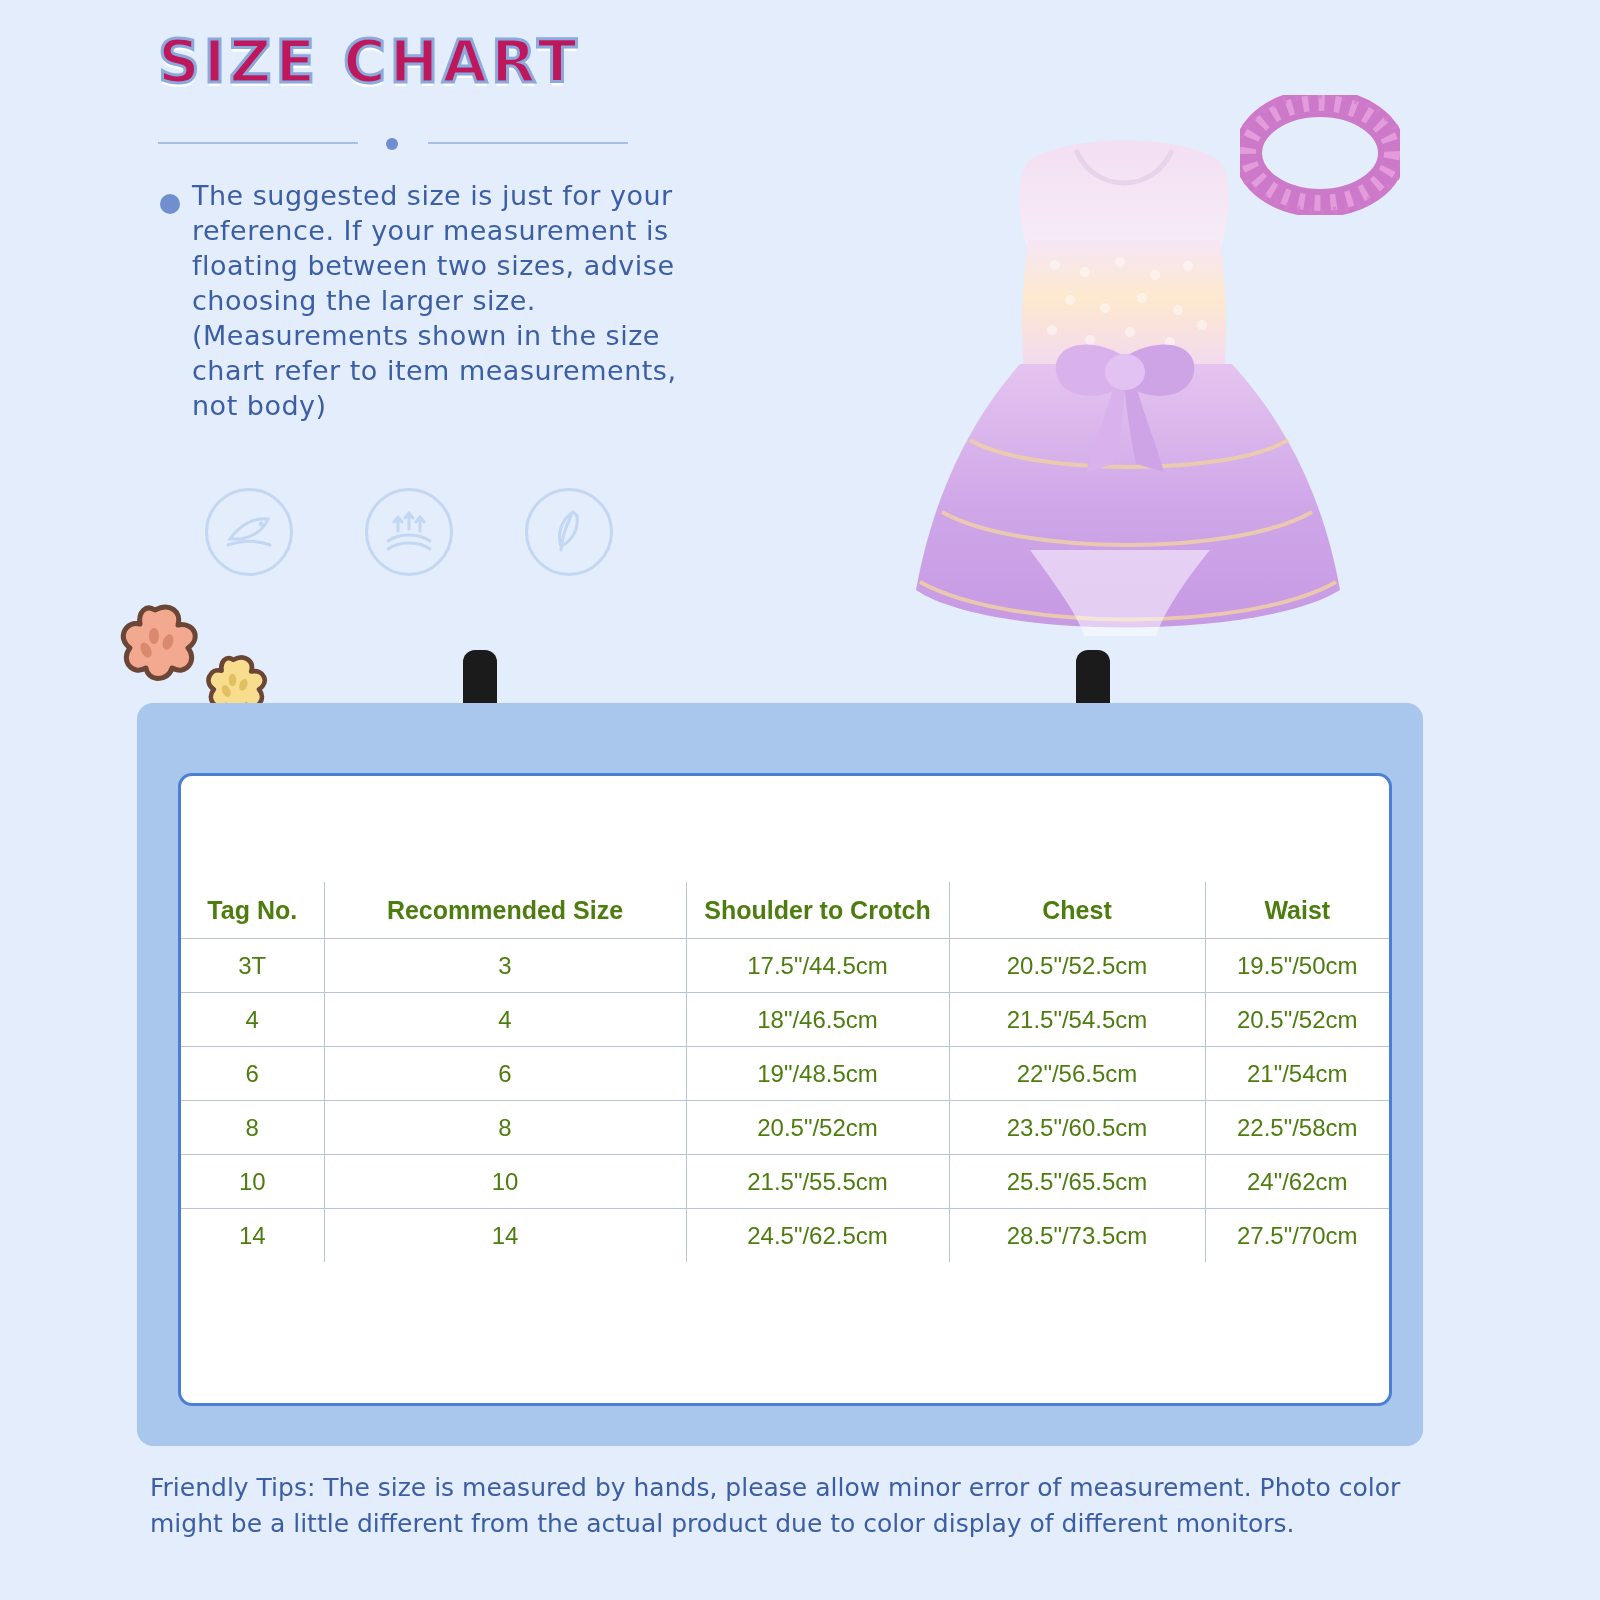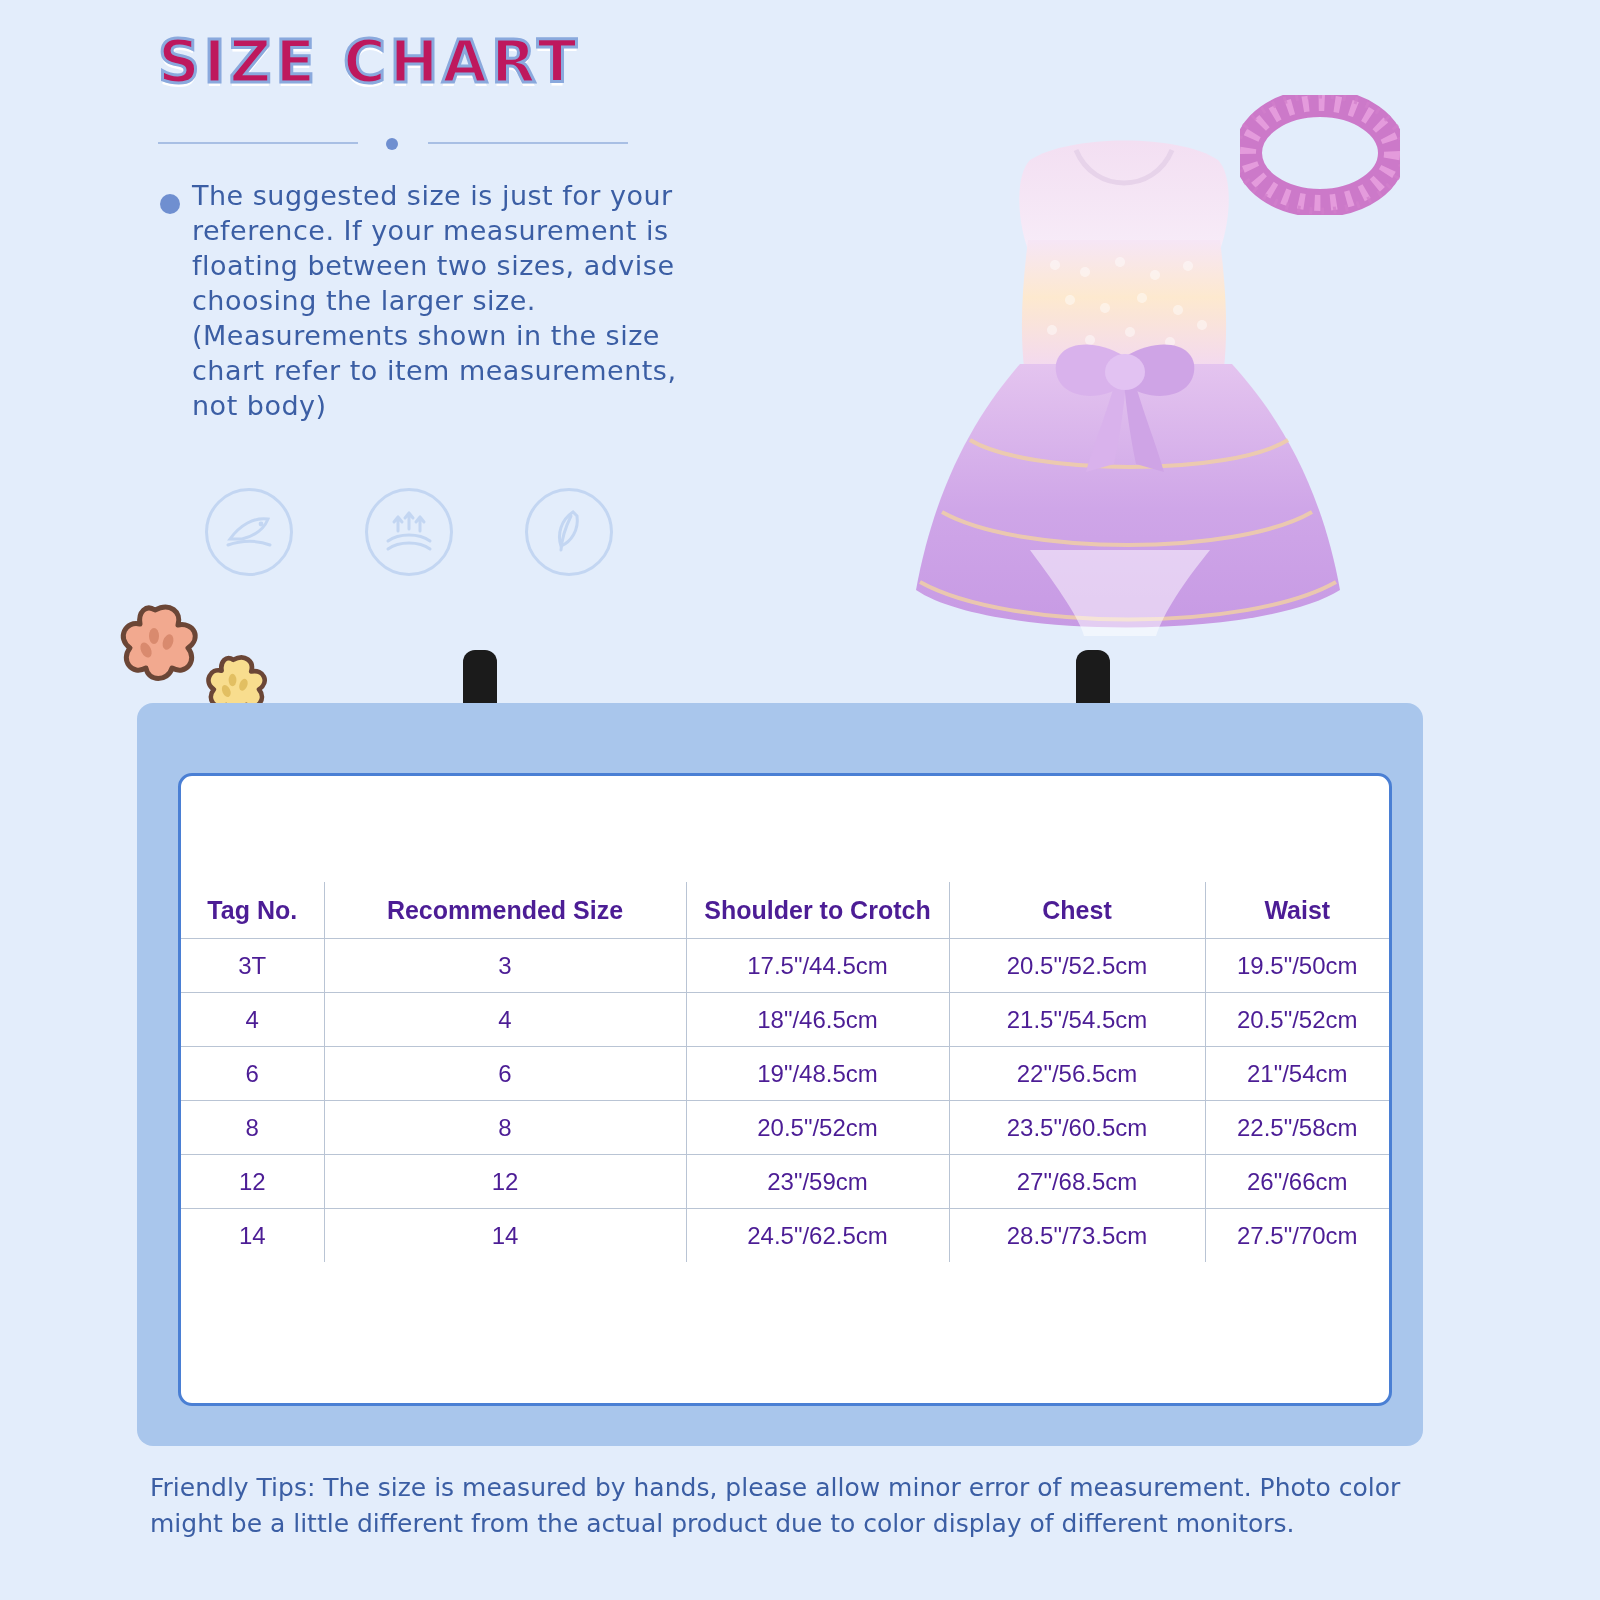--- a/index.html
+++ b/index.html
@@ -173,21 +173,21 @@
     left: 181px;
     top: 882px;
     width: 1208px;
     border-collapse: collapse;
     font-family: "Liberation Sans", sans-serif;
   }
   table.size-table th,
   table.size-table td {
     border: 1px solid #b9c4d4;
     text-align: center;
-    color: #4c1d95;
+    color: #4d7c0f;
   }
   table.size-table th {
     font-size: 25px;
     font-weight: bold;
     height: 54px;
     border-top: none;
   }
   table.size-table td {
     font-size: 24px;
     height: 51px;
@@ -390,25 +390,25 @@
       <td>21"/54cm</td>
     </tr>
     <tr>
       <td>8</td>
       <td>8</td>
       <td>20.5"/52cm</td>
       <td>23.5"/60.5cm</td>
       <td>22.5"/58cm</td>
     </tr>
     <tr>
-      <td>12</td>
-      <td>12</td>
-      <td>23"/59cm</td>
-      <td>27"/68.5cm</td>
-      <td>26"/66cm</td>
+      <td>10</td>
+      <td>10</td>
+      <td>21.5"/55.5cm</td>
+      <td>25.5"/65.5cm</td>
+      <td>24"/62cm</td>
     </tr>
     <tr>
       <td>14</td>
       <td>14</td>
       <td>24.5"/62.5cm</td>
       <td>28.5"/73.5cm</td>
       <td>27.5"/70cm</td>
     </tr>
   </tbody>
 </table>

